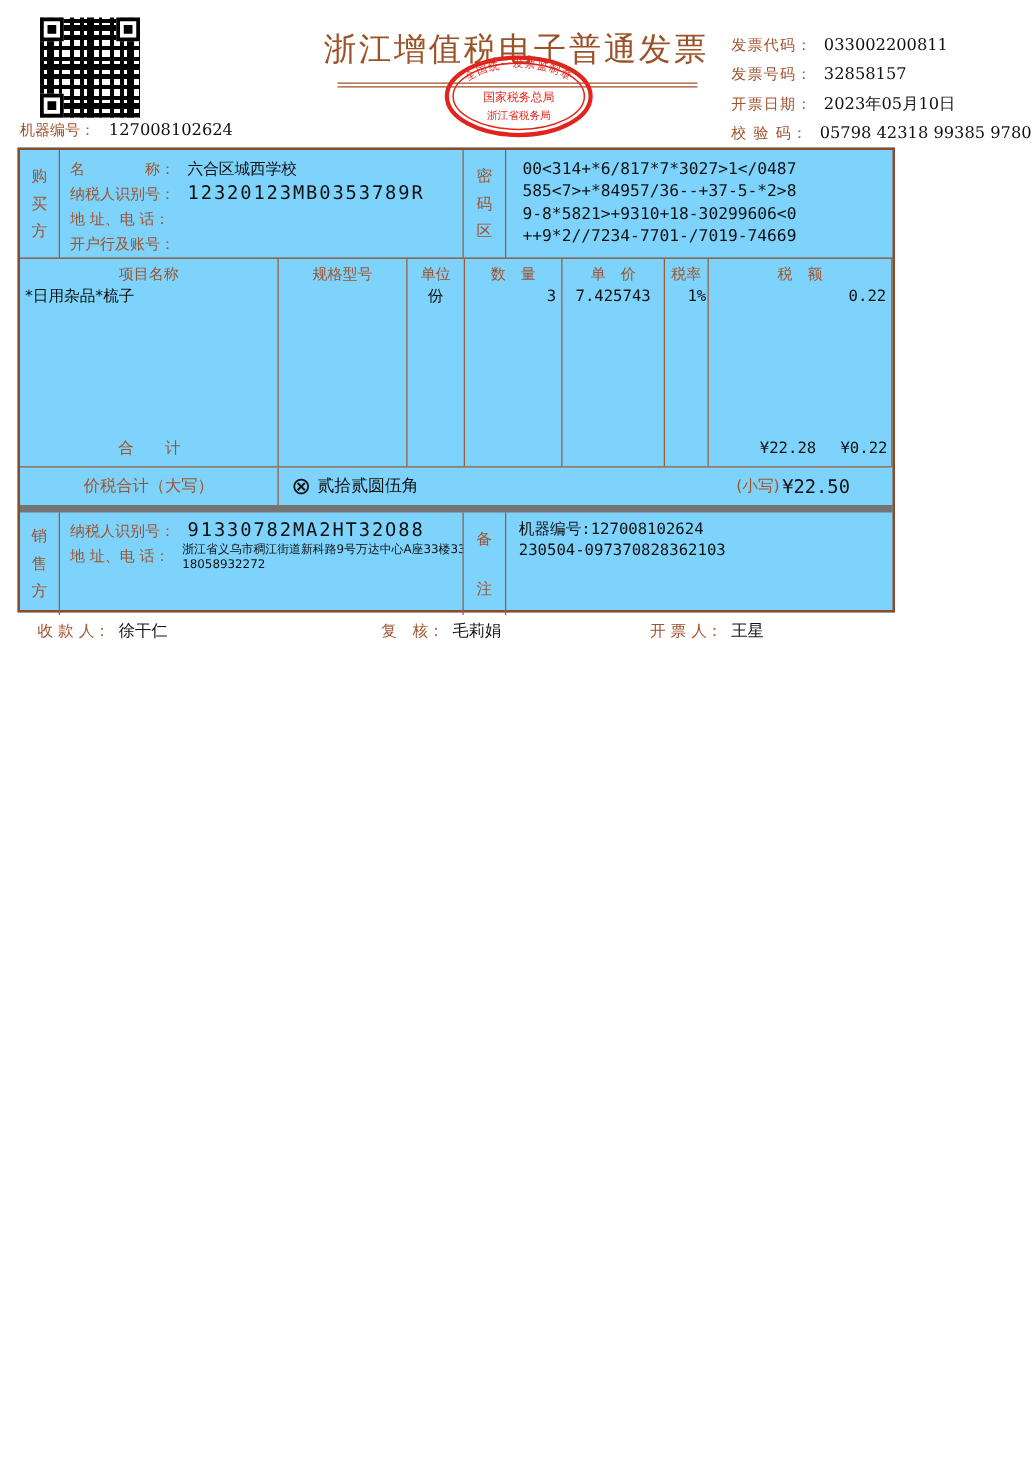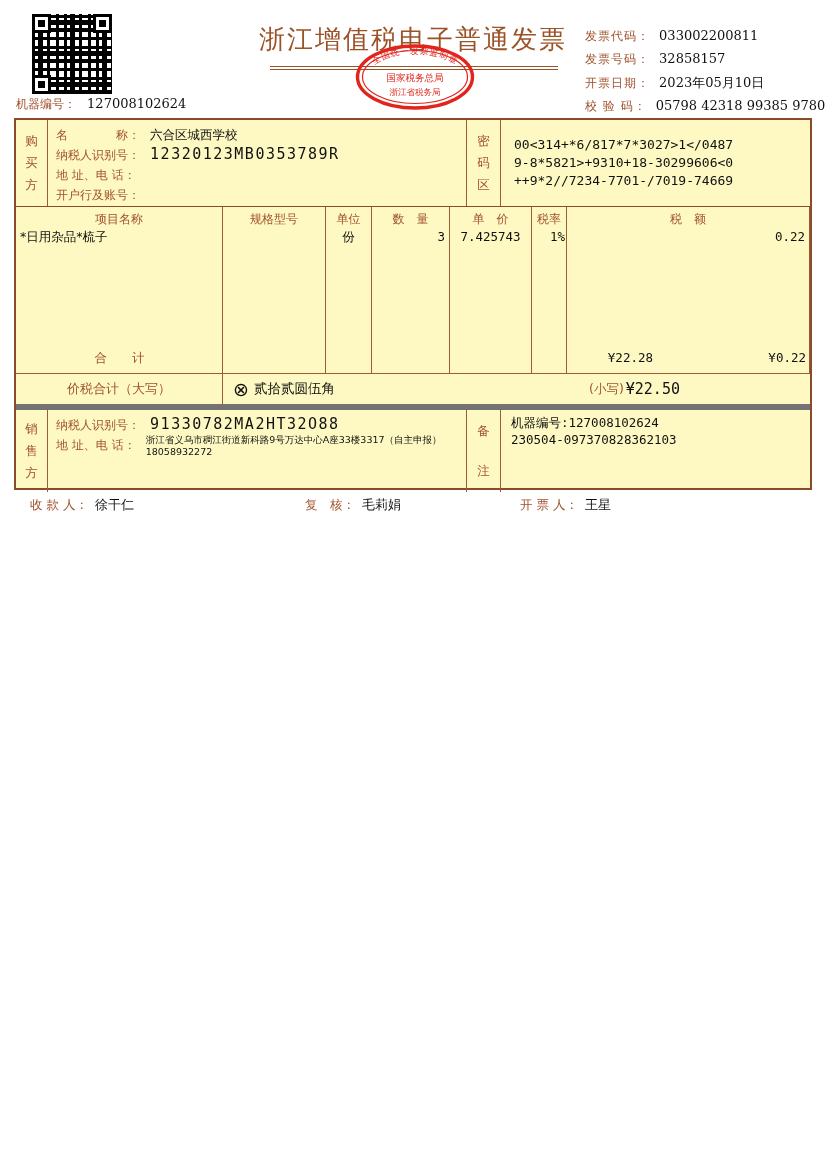--- a/index.html
+++ b/index.html
@@ -27,22 +27,22 @@
            border-top:1px solid #9C5227; border-bottom:1px solid #9C5227; }
 
   .stamp { position:absolute; left:354px; top:43px; width:122px; height:68px; z-index:3; }
 
   .meta { position:absolute; left:585px; top:24px; }
   .meta-row { white-space:nowrap; line-height:21.3px; }
   .meta-row .lbl { color:#A0522D; font-size:12px; letter-spacing:1px; }
   .meta-row .val { color:#111; font-size:13px; font-family:"DejaVu Serif", serif; margin-left:4px; }
 
   
-  .invoice { position:absolute; left:14px; top:118px; width:798px; height:372px;
-             border:2px solid #8A4B2B; background:#fef9c3; }
+  .invoice { position:absolute; left:14px; top:118px; width:702px; height:372px;
+             border:2px solid #8A4B2B; background:#7dd3fc; }
 
   .party-sec { display:flex; width:100%; }
   .sec-buyer { height:86px; }
   .sec-seller { height:82px; }
 
   .vcol { flex:0 0 32px; border-right:1px solid #9B5C36; display:flex; align-items:center; justify-content:center; }
   .vtext { width:14px; word-break:break-all; text-align:center; color:#A0522D; font-size:12.5px; }
   .vt-3 { line-height:22px; }
   .vt-pwd { line-height:22px; }
   .vt-2 { line-height:40px; }
@@ -179,20 +179,21 @@
         <div class="party-row">
           <span class="lbl">开户行及账号：</span>
           <span class="val"></span>
         </div>
       </div>
       <div class="vcol2">
         <div class="vtext vt-pwd">密码区</div>
       </div>
       <div class="pwd-box">
         <div>00&lt;314+*6/817*7*3027&gt;1&lt;/0487</div>
+        <div>585&lt;7&gt;+*84957/36--+37-5-*2&gt;8</div>
         <div>9-8*5821&gt;+9310+18-30299606&lt;0</div>
         <div>++9*2//7234-7701-/7019-74669</div>
       </div>
     </div>
 
     <div class="items-sec">
       <div class="col c-name">
         <div class="col-h">项目名称</div>
         <div class="col-v">*日用杂品*梳子</div>
       </div>

